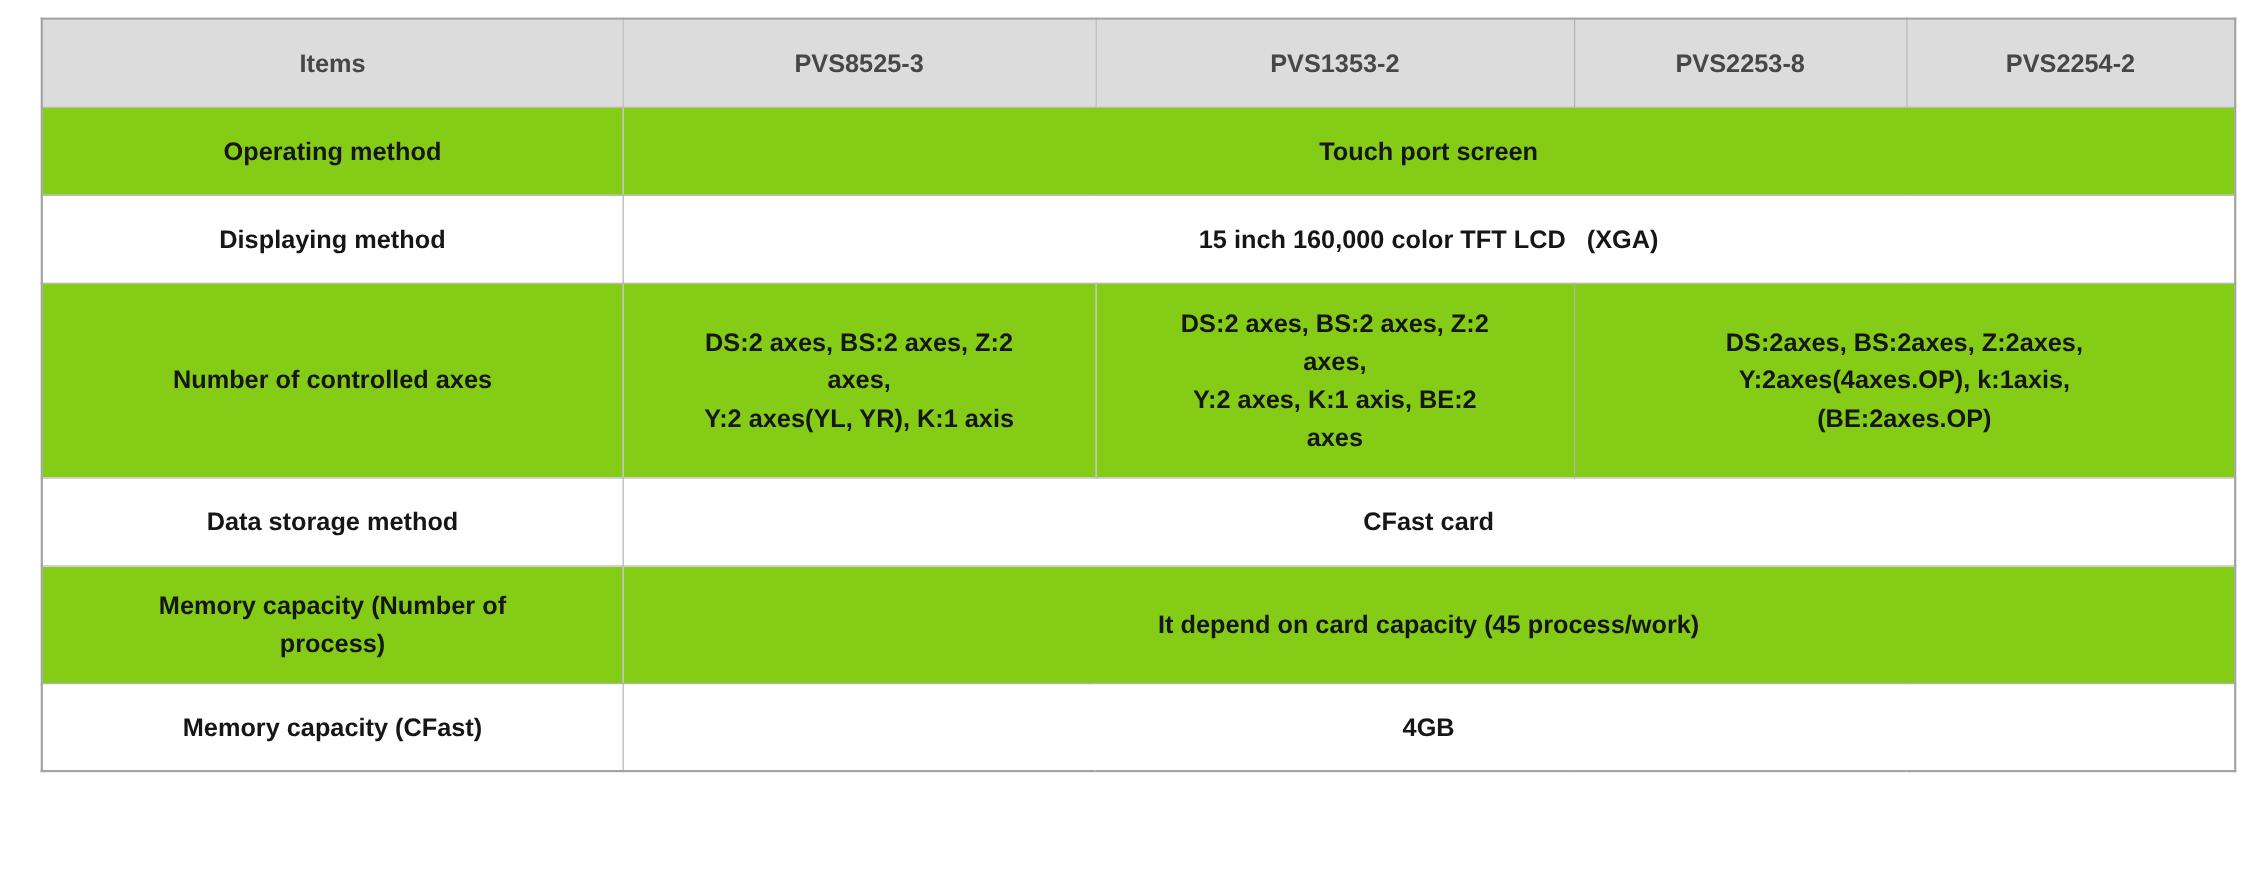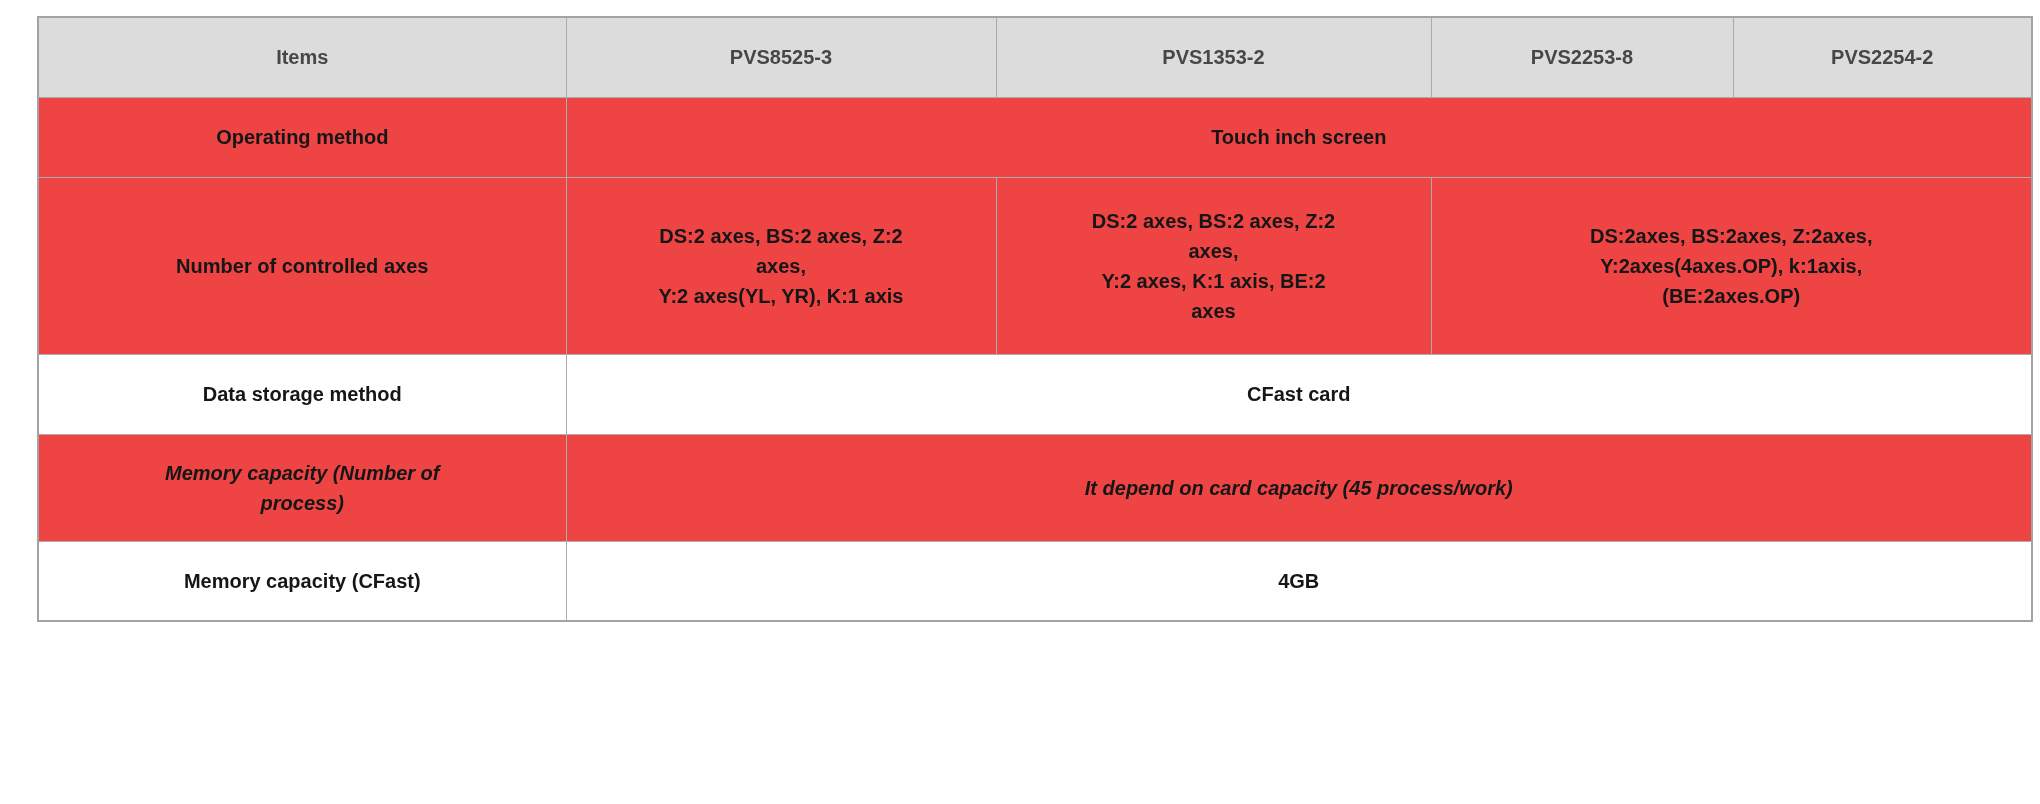--- a/index.html
+++ b/index.html
@@ -23,40 +23,40 @@
     border-collapse: collapse;
     table-layout: fixed;
     border: 2px solid #a3a3a3;
     font-weight: 700;
   }
   table.spec th,
   table.spec td {
     border: 1px solid #ababab;
     text-align: center;
     vertical-align: middle;
-    font-size: 20px;
+    font-size: 23px;
     line-height: 1.5;
     padding: 6px 16px;
     white-space: pre-wrap;
     overflow: hidden;
   }
   table.spec thead tr { height: 80px; }
   table.spec tbody tr { height: 80px; }
   table.spec tbody tr.row-axes { height: 177px; }
-  table.spec tbody tr.row-tall { height: 107px; font-style: italic; }
+  table.spec tbody tr.row-tall { height: 107px; }
   table.spec thead th {
     background: #dcdcdc;
     color: #474747;
   }
   table.spec tbody td {
     background: #ffffff;
     color: #161616;
   }
   table.spec tbody tr.alt td {
-    background: #ef4444;
+    background: #84cc16;
   }
 </style>
 </head>
 <body>
 
 <div class="page">
   <table class="spec">
     <colgroup>
       <col style="width:528px">
       <col style="width:430px">
@@ -69,21 +69,25 @@
         <th>Items</th>
         <th>PVS8525-3</th>
         <th>PVS1353-2</th>
         <th>PVS2253-8</th>
         <th>PVS2254-2</th>
       </tr>
     </thead>
     <tbody>
       <tr class="alt">
         <td>Operating method</td>
-        <td colspan="4">Touch inch screen</td>
+        <td colspan="4">Touch port screen</td>
+      </tr>
+      <tr>
+        <td>Displaying method</td>
+        <td colspan="4">15 inch 160,000 color TFT LCD   (XGA)</td>
       </tr>
       <tr class="alt row-axes">
         <td>Number of controlled axes</td>
         <td>DS:2 axes, BS:2 axes, Z:2
 axes,
 Y:2 axes(YL, YR), K:1 axis</td>
         <td>DS:2 axes, BS:2 axes, Z:2
 axes,
 Y:2 axes, K:1 axis, BE:2
 axes</td>

